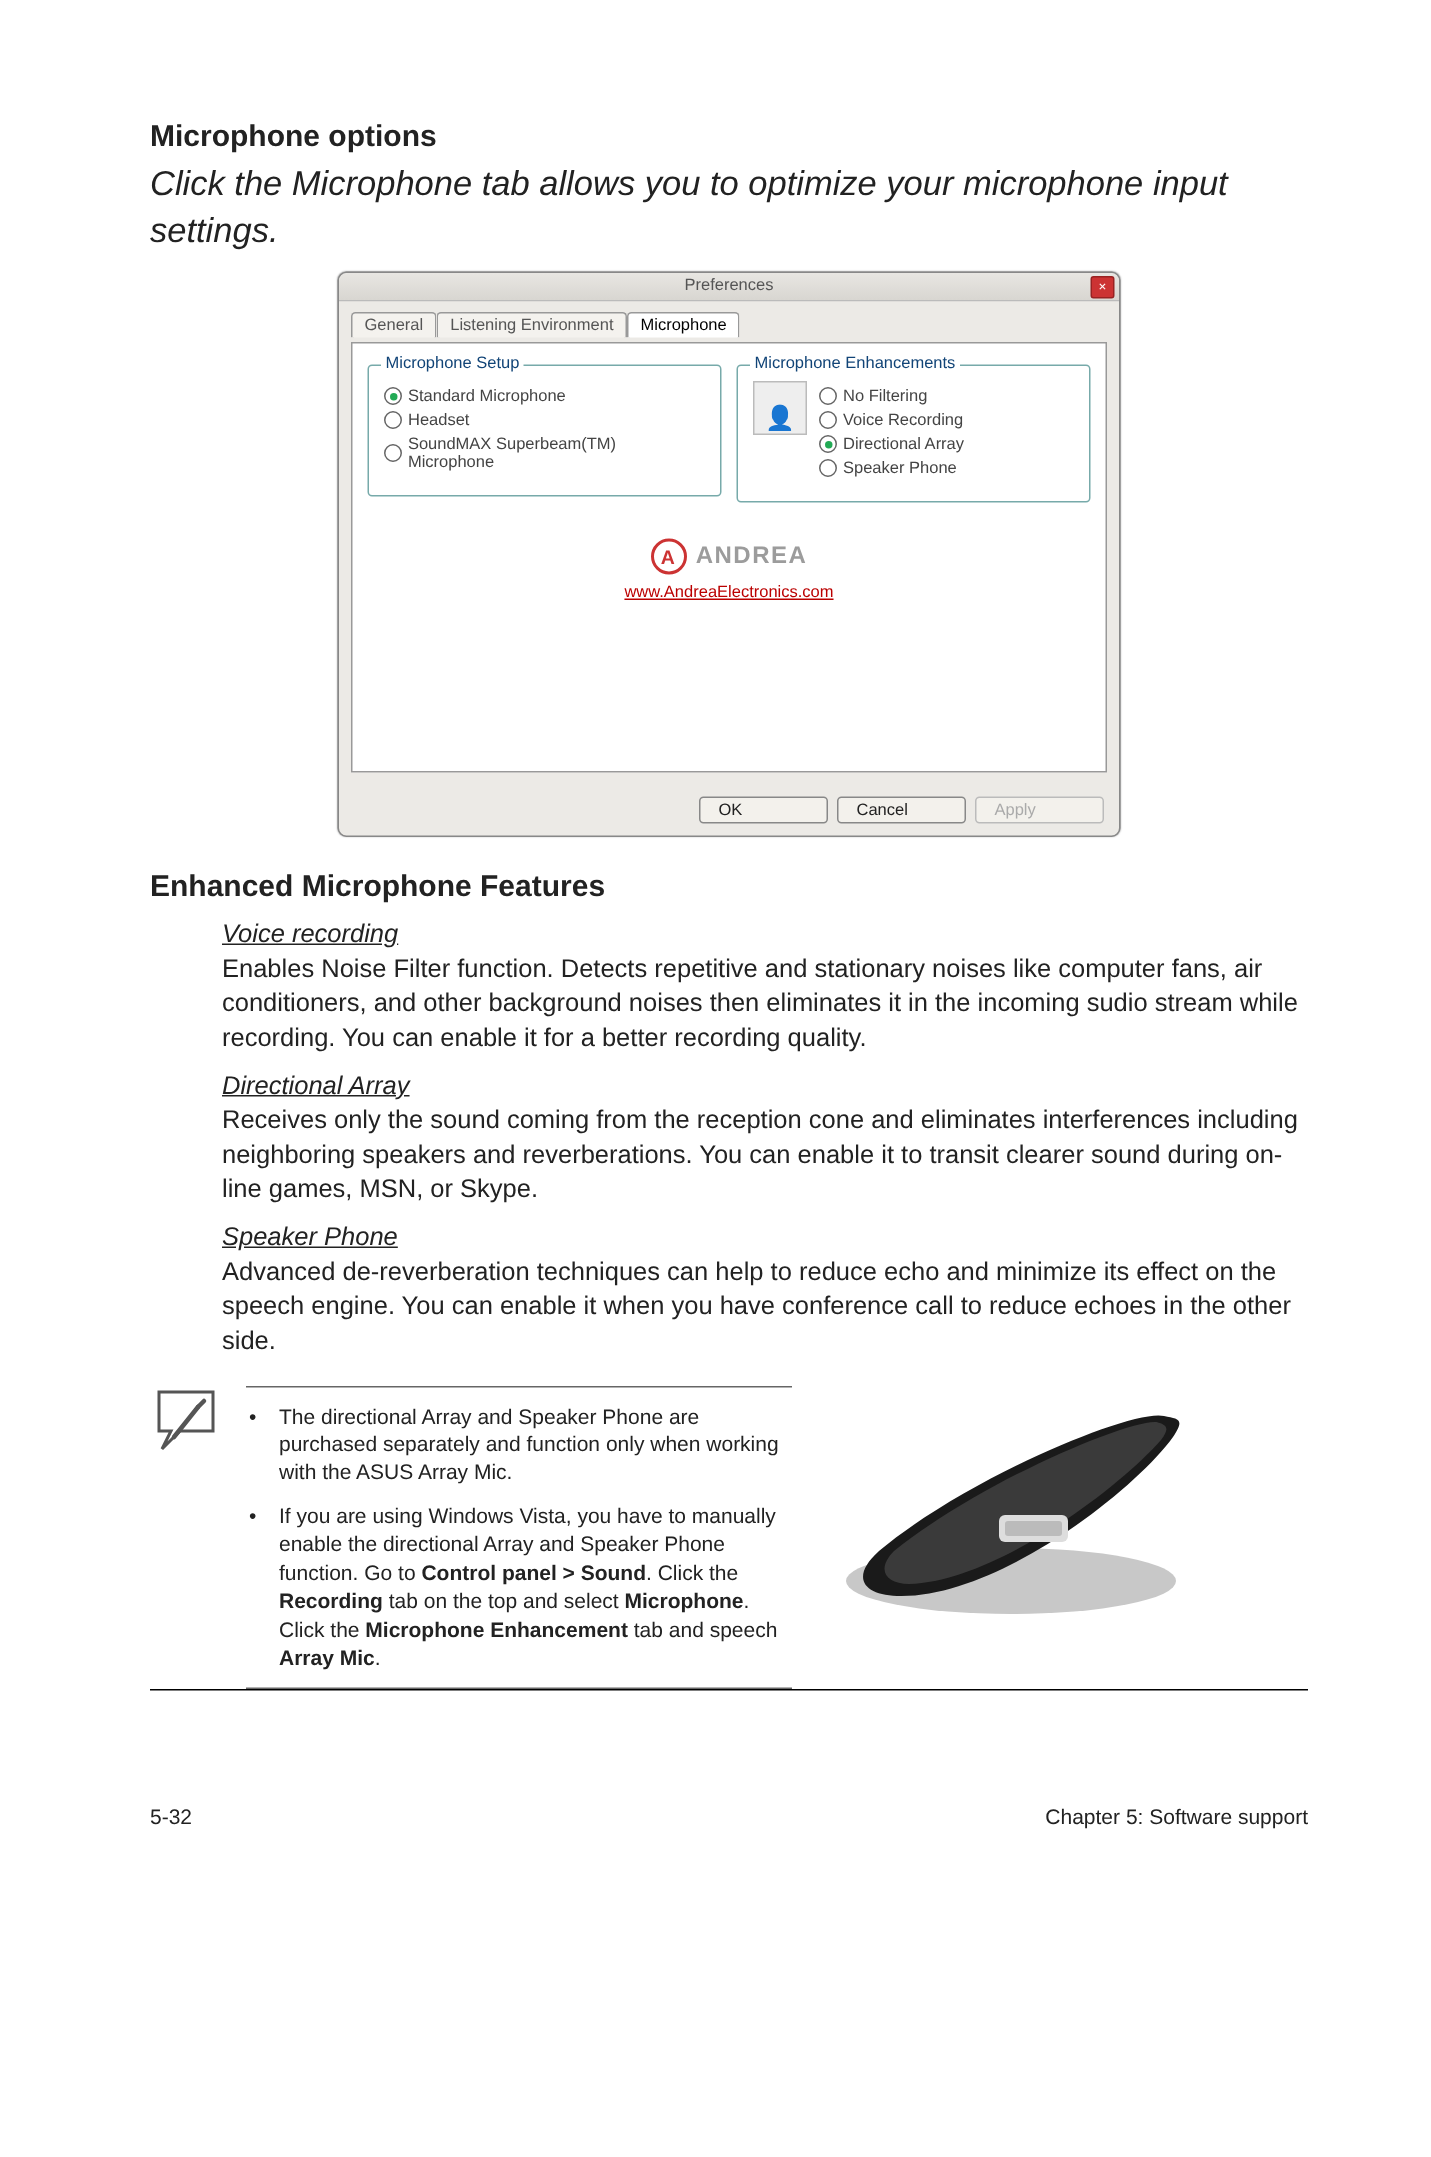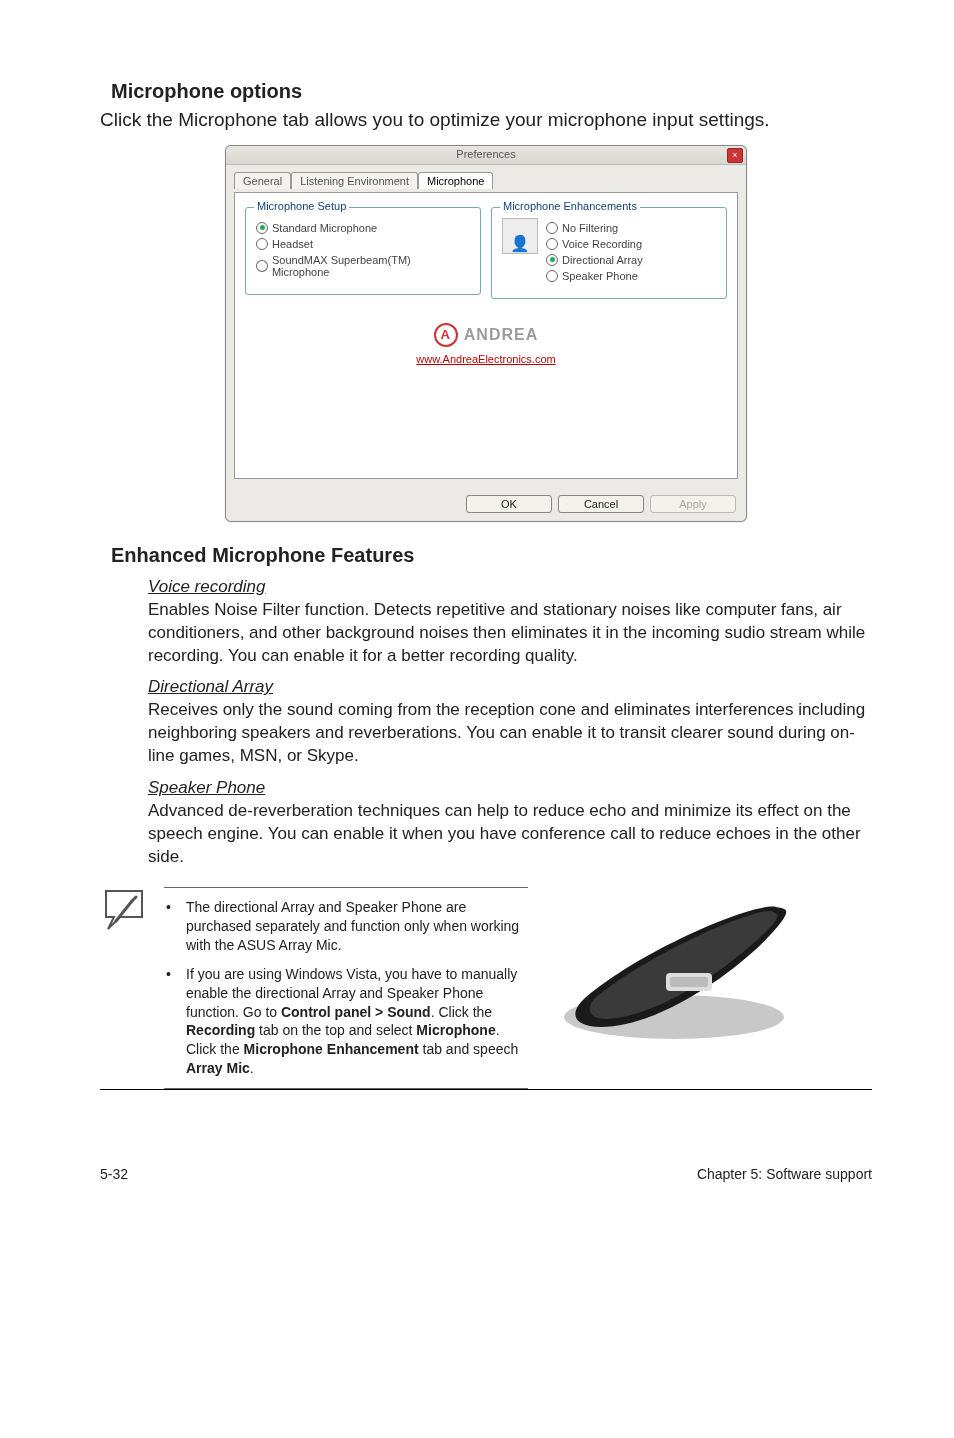--- a/index.html
+++ b/index.html
@@ -10,26 +10,27 @@
     color: #222;
     width: 954px;
   }
   .page {
     padding: 80px 82px 40px 100px;
     box-sizing: border-box;
   }
   h2.section {
     font-size: 20px;
     font-weight: bold;
-    margin: 0 0 4px 11px;
+    margin: 0 0 4px 0;
   }
   .bodytext {
-    font-size: 19px;
+    font-size: 23px;
     line-height: 1.35;
     margin: 0 0 12px 0;
+    font-style: italic;
   }
   .dialog-wrap {
     display: flex;
     justify-content: center;
     margin: 8px 0 22px 0;
   }
   .dialog {
     width: 520px;
     background: #eceae6;
     border: 1px solid #888;
@@ -164,21 +165,21 @@
   }
   .andrea-link {
     display:block;margin-top:6px;color:#b00;text-decoration:underline;font-size:11px;
   }
   .dialog-buttons {
     display:flex;justify-content:flex-end;gap:6px;
     padding:8px 10px;
   }
   .dlg-btn {
     min-width:60px;padding:2px 12px;border:1px solid #888;border-radius:3px;
-    background:#f3f1ec;font-size:11px;text-align:center;
+    background:#f3f1ec;font-size:11px;text-align:left;
   }
   .dlg-btn.disabled{color:#aaa;border-color:#bbb;}
   .indent {
     margin-left: 48px;
   }
   .feature-title {
     font-style: italic;
     text-decoration: underline;
     font-size: 17px;
     margin: 10px 0 2px 0;

